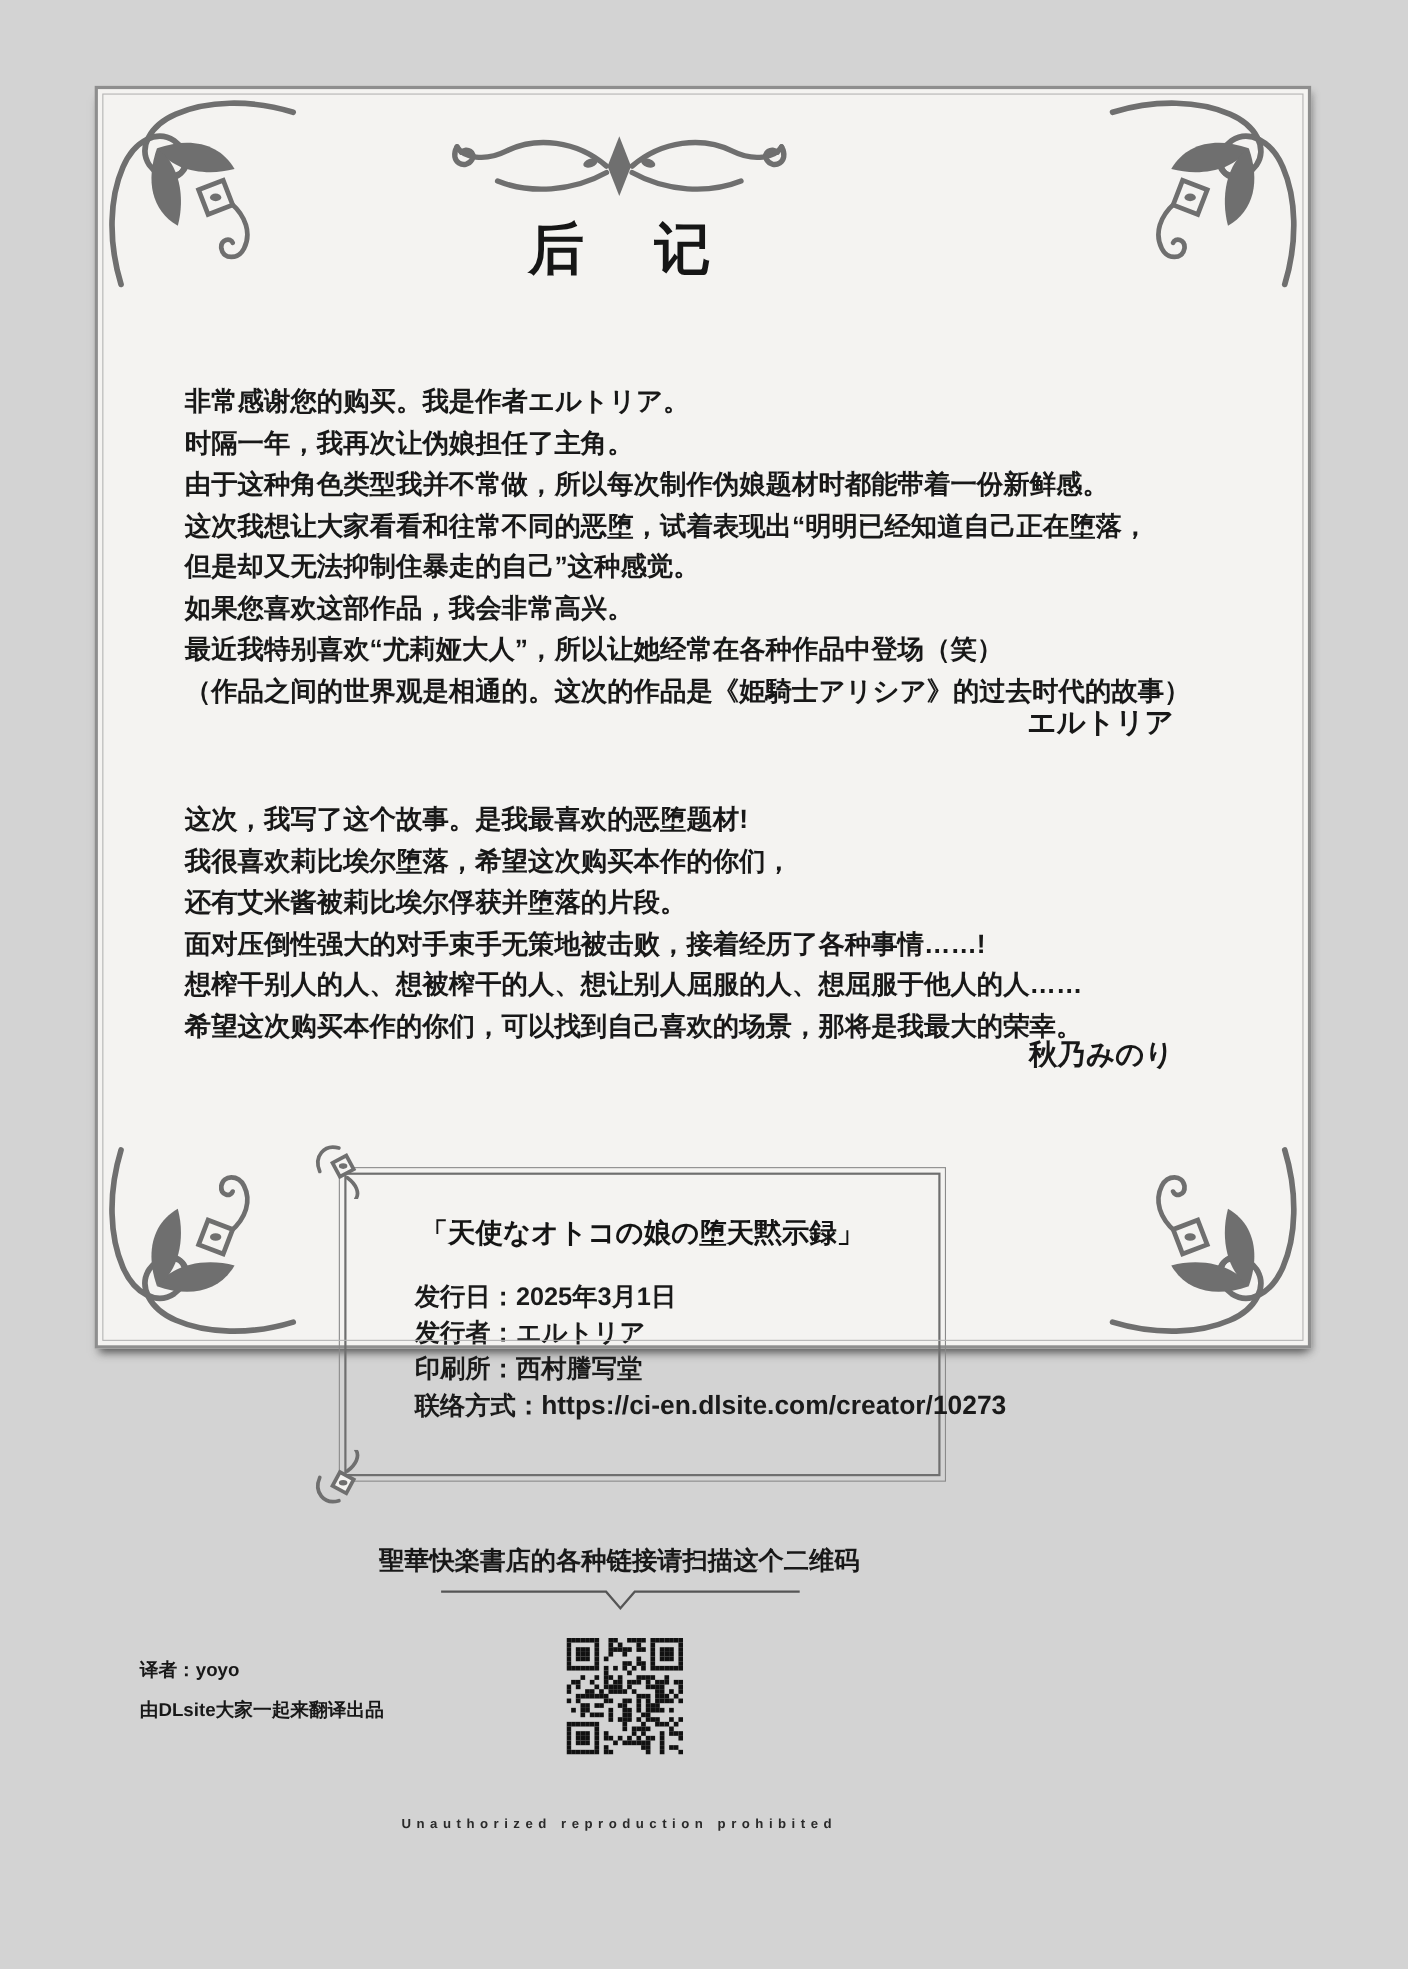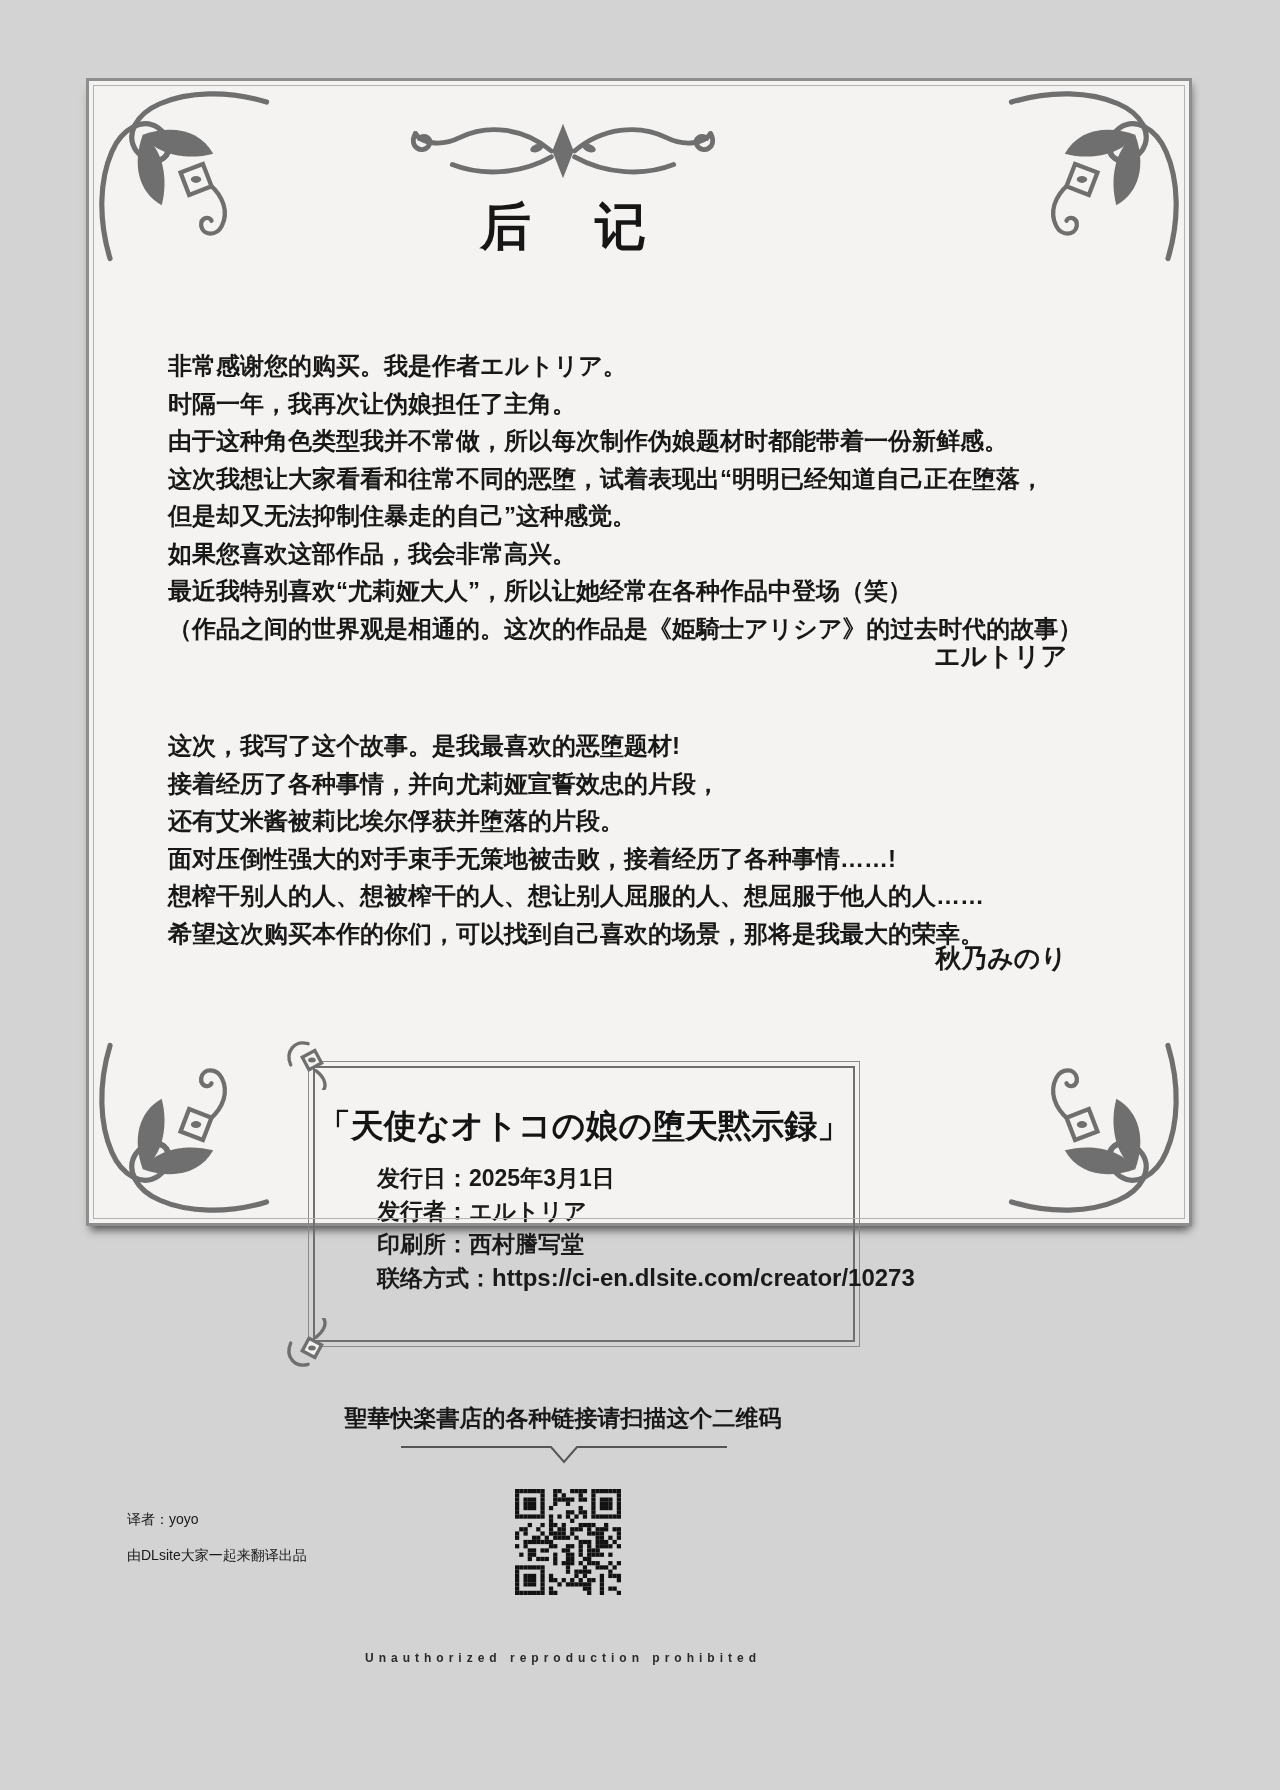--- a/index.html
+++ b/index.html
@@ -43,35 +43,35 @@
   .colophon{
     position:absolute;left:219px;top:980px;width:552px;height:286px;
     border:1px solid #8a8a8a;box-sizing:border-box;
   }
   .colophon .inner{
     position:absolute;left:4px;top:4px;right:4px;bottom:4px;
     border:2px solid #6f6f6f;
   }
   .colophon-title{
     position:absolute;left:0;top:42px;width:100%;text-align:center;
-    font-size:33px;font-weight:bold;color:#141414;white-space:nowrap;
+    font-size:25px;font-weight:bold;color:#141414;white-space:nowrap;
   }
   .colophon-fields{position:absolute;left:68px;top:100px;font-size:23px;font-weight:600;
         line-height:33px;white-space:nowrap;}
   .colophon-fields .url{font-size:24px;}
   .box-flourish{position:absolute;width:54px;height:54px;}
   .box-flourish.tl{left:-26px;top:-26px;}
   .box-flourish.bl{left:-26px;bottom:-26px;transform:scaleY(-1);}
   .qr-heading{
     position:absolute;left:0;top:1322px;width:948px;text-align:center;
     font-size:23px;font-weight:600;color:#181818;white-space:nowrap;
   }
   .chevron-line{position:absolute;left:310px;top:1364px;width:330px;height:20px;}
   .qr{position:absolute;left:426px;top:1408px;width:106px;height:106px;}
-  .translator{position:absolute;left:38px;top:1420px;font-size:14px;font-weight:400;
+  .translator{position:absolute;left:38px;top:1420px;font-size:17px;font-weight:700;
         line-height:36px;color:#181818;white-space:nowrap;}
   .prohibit-zh{
     position:absolute;left:0;top:1528px;width:948px;text-align:center;
     font-size:24px;font-weight:bold;color:#161616;white-space:nowrap;
   }
   .prohibit-en{
     position:absolute;left:0;top:1570px;width:948px;text-align:center;
     font-size:12px;font-weight:600;letter-spacing:5px;color:#2a2a2a;white-space:nowrap;
   }
   .hidden-defs{position:absolute;width:0;height:0;overflow:hidden;}
@@ -144,21 +144,21 @@
     <div>这次我想让大家看看和往常不同的恶堕，试着表现出“明明已经知道自己正在堕落，</div>
     <div>但是却又无法抑制住暴走的自己”这种感觉。</div>
     <div>如果您喜欢这部作品，我会非常高兴。</div>
     <div>最近我特别喜欢“尤莉娅大人”，所以让她经常在各种作品中登场（笑）</div>
     <div>（作品之间的世界观是相通的。这次的作品是《姫騎士アリシア》的过去时代的故事）</div>
   </div>
   <div class="sig sig1">エルトリア</div>
 
   <div class="para para2">
     <div>这次，我写了这个故事。是我最喜欢的恶堕题材!</div>
-    <div>接着经历了各种事情，并向尤莉娅宣誓效忠的片段，</div>
+    <div>我很喜欢莉比埃尔堕落，希望这次购买本作的你们，</div>
     <div>还有艾米酱被莉比埃尔俘获并堕落的片段。</div>
     <div>面对压倒性强大的对手束手无策地被击败，接着经历了各种事情……!</div>
     <div>想榨干别人的人、想被榨干的人、想让别人屈服的人、想屈服于他人的人……</div>
     <div>希望这次购买本作的你们，可以找到自己喜欢的场景，那将是我最大的荣幸。</div>
   </div>
   <div class="sig sig2">秋乃みのり</div>
 
   <div class="colophon">
     <div class="inner"></div>
     <svg class="box-flourish tl">

